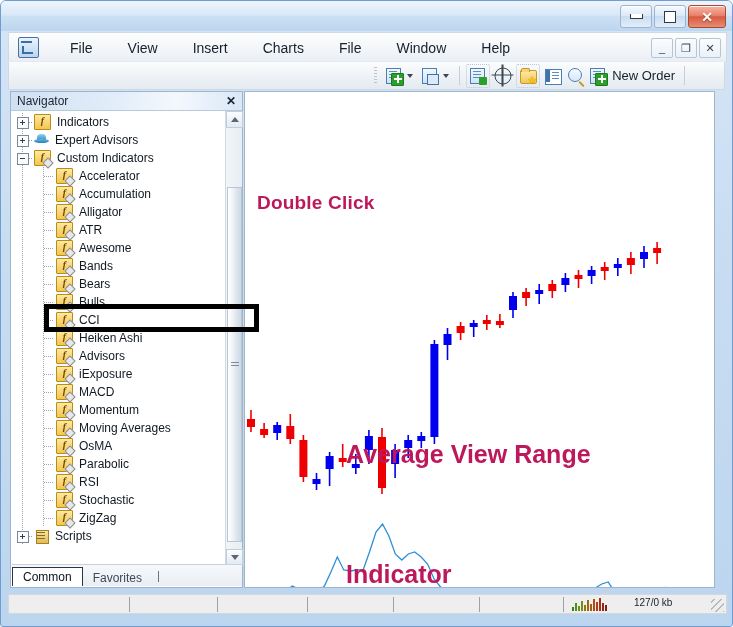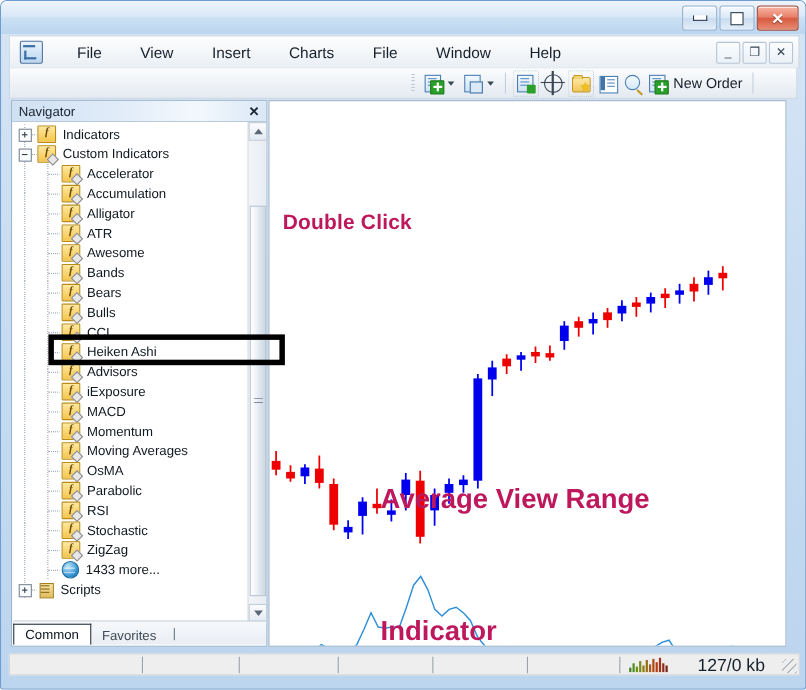--- a/index.html
+++ b/index.html
@@ -307,21 +307,21 @@
     position:absolute;left:7px;bottom:12px;width:719px;height:20px;
     background:#eeeeee;border:1px solid #d2d8de;box-sizing:border-box;
     display:flex;align-items:center;
   }
   .sdiv{width:1px;height:15px;background:#9aa3ac;position:absolute;top:2px;}
   .netbars{
     position:absolute;left:563px;top:3px;width:36px;height:13px;display:flex;align-items:flex-end;gap:1px;
   }
   .netbars i{display:block;width:2px;background:#6b7a18;}
   .kb{
-    position:absolute;left:625px;top:2px;font-size:16px;color:#16202b;
+    position:absolute;left:625px;top:2px;font-size:10px;color:#16202b;
   }
   .grip-corner{
     position:absolute;right:2px;bottom:1px;width:13px;height:13px;
     background:
       repeating-linear-gradient(135deg,transparent 0 2px,#b2bac2 2px 3px,transparent 3px 5px);
   }
 </style>
 </head>
 <body>
 
@@ -436,20 +436,29 @@
               <span class="hline"></span>
               <span class="expander plus"></span>
             </span>
             <span class="ficon">f</span>
             <span>Indicators</span>
           </div>
           <div class="node">
             <span class="gutter">
               <span class="vline"></span>
               <span class="hline"></span>
+              <span class="expander plus"></span>
+            </span>
+            <span class="hat"></span>
+            <span>Expert Advisors</span>
+          </div>
+          <div class="node">
+            <span class="gutter">
+              <span class="vline"></span>
+              <span class="hline"></span>
               <span class="expander"></span>
             </span>
             <span class="ficon sub">f</span>
             <span>Custom Indicators</span>
           </div>
           <div class="node child">
             <span class="gutter">
               <span class="vline"></span>
               <span class="hline"></span>
               <span class="vline2"></span>
@@ -620,29 +629,20 @@
             <span>Stochastic</span>
           </div>
           <div class="node child">
             <span class="gutter">
               <span class="vline"></span>
               <span class="hline"></span>
               <span class="vline2"></span>
             </span>
             <span class="ficon sub">f</span>
             <span>ZigZag</span>
-          </div>
-          <div class="node child">
-            <span class="gutter">
-              <span class="vline"></span>
-              <span class="hline"></span>
-              <span class="vline2"></span>
-            </span>
-            <span class="globe"></span>
-            <span>1433 more...</span>
           </div>
           <div class="node">
             <span class="gutter">
               <span class="vline"></span>
               <span class="hline"></span>
               <span class="expander plus"></span>
             </span>
             <span class="scroll-ic"></span>
             <span>Scripts</span>
           </div>

